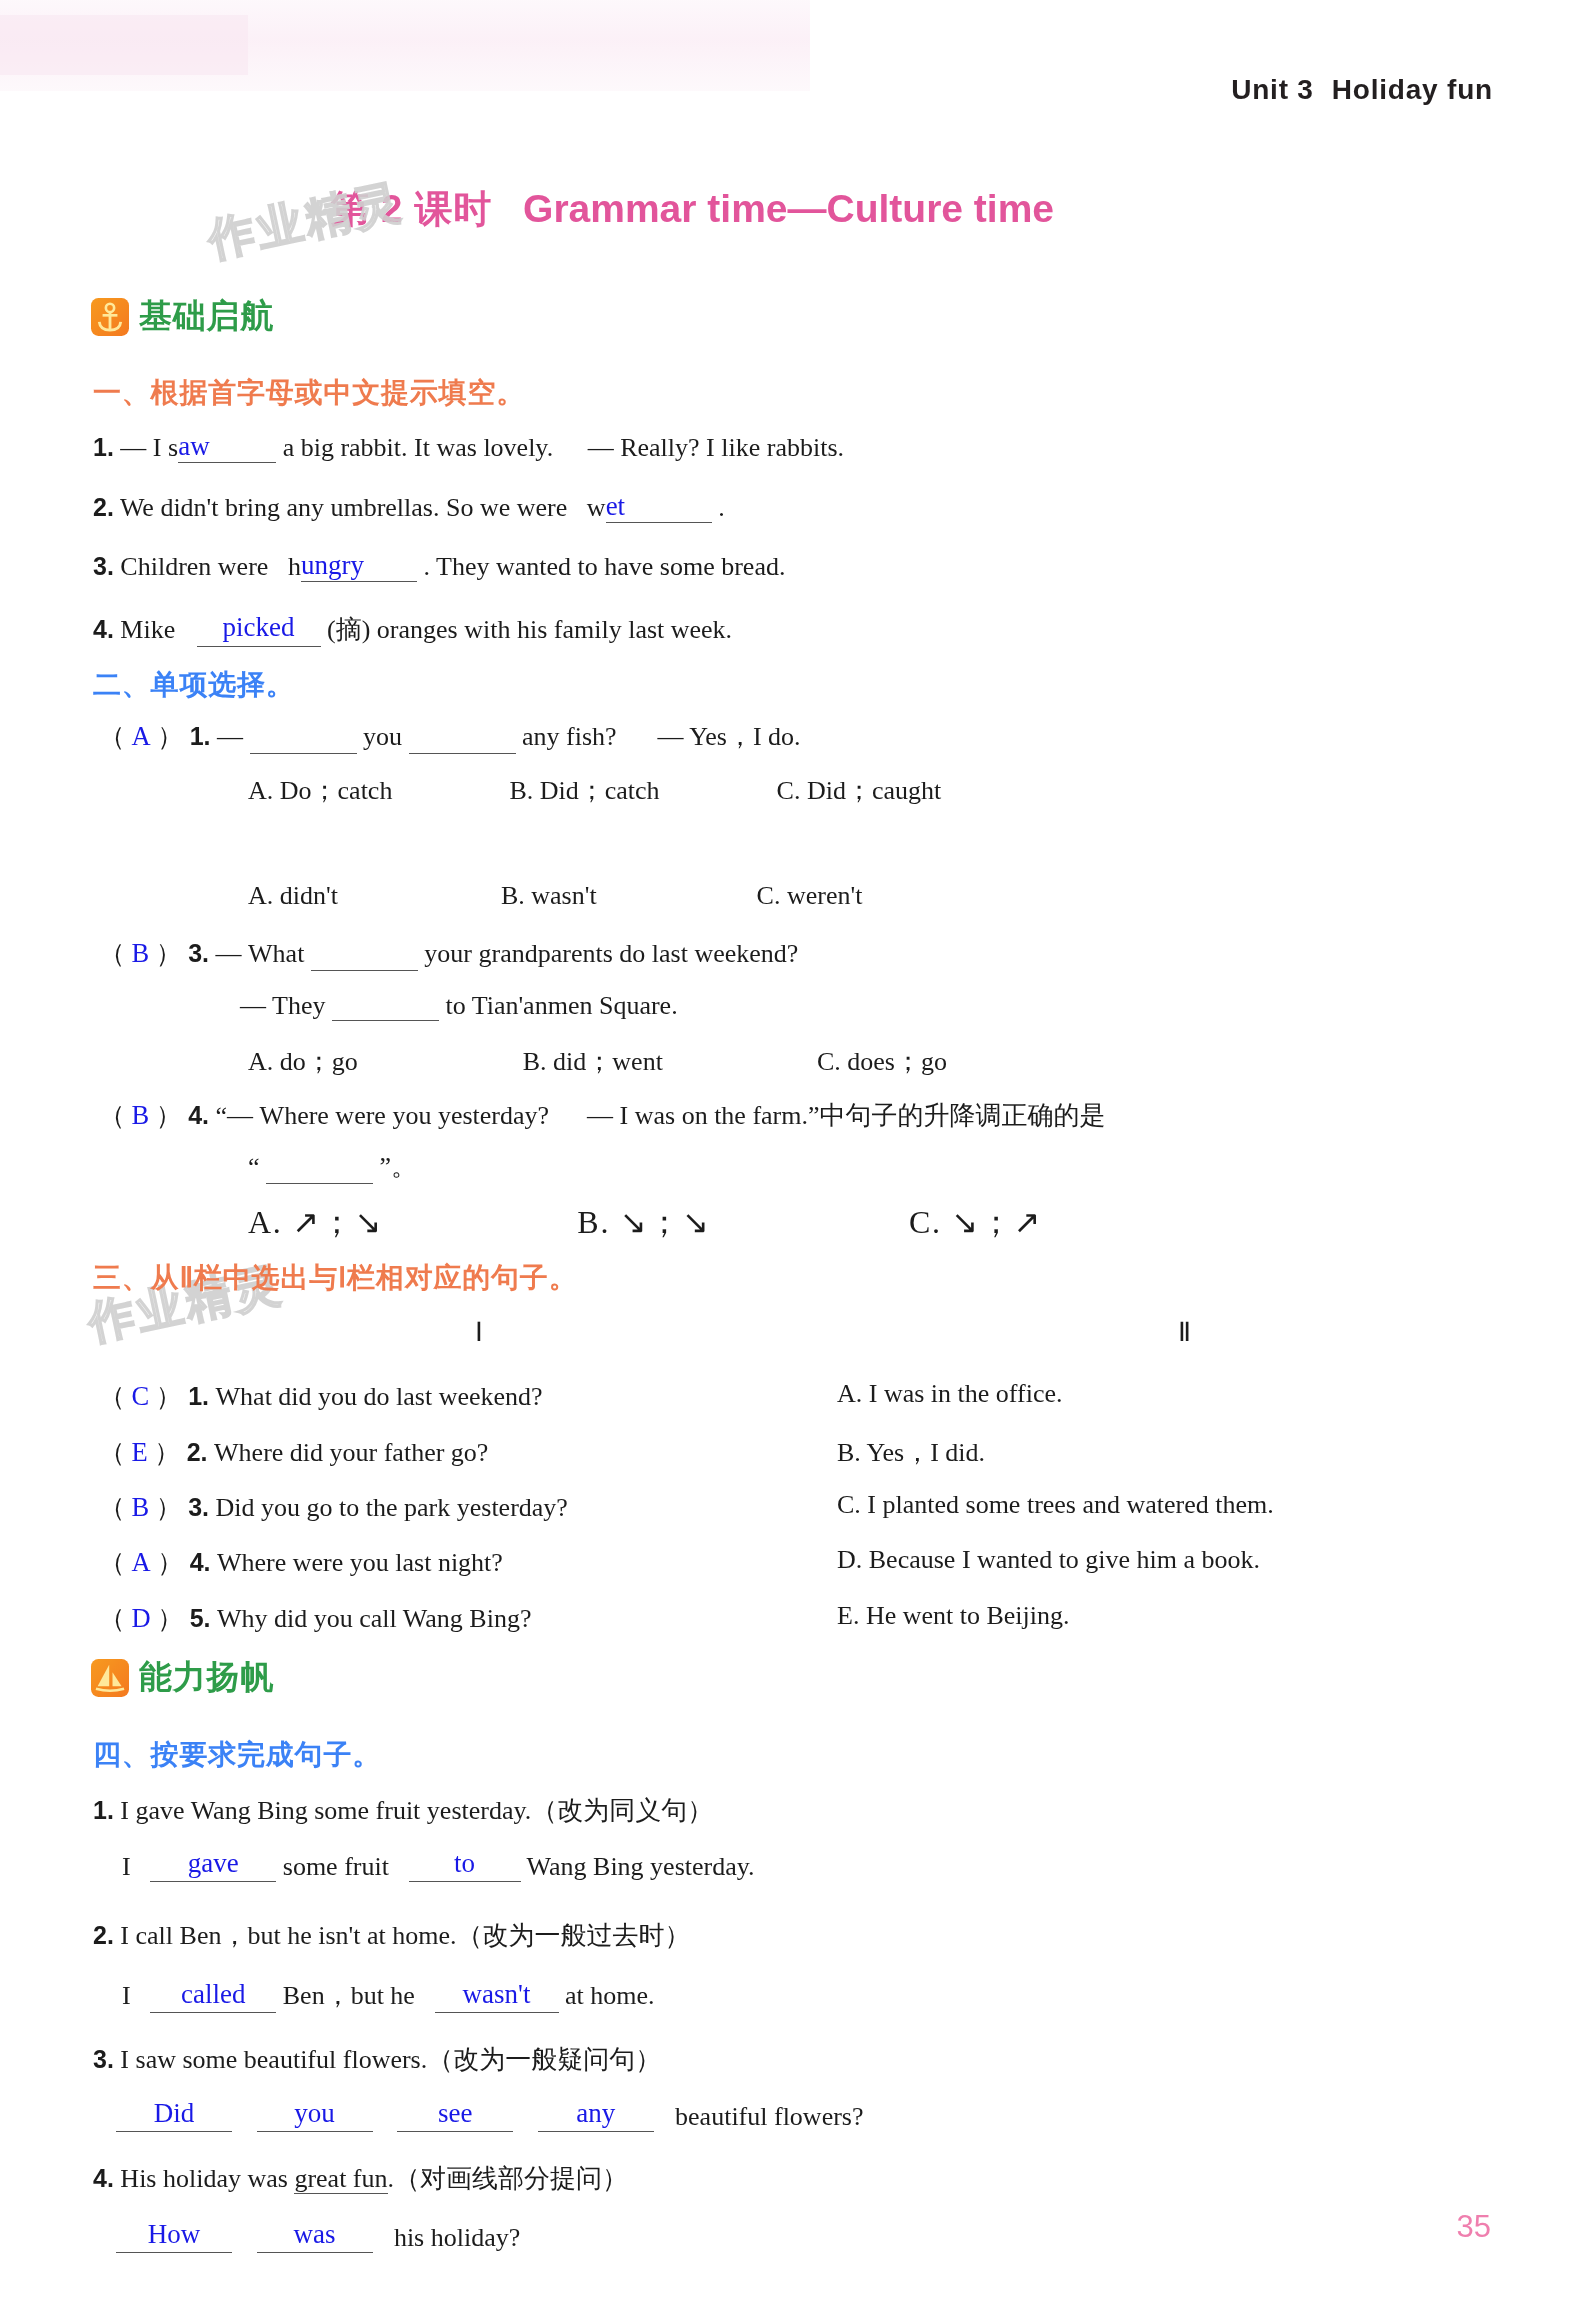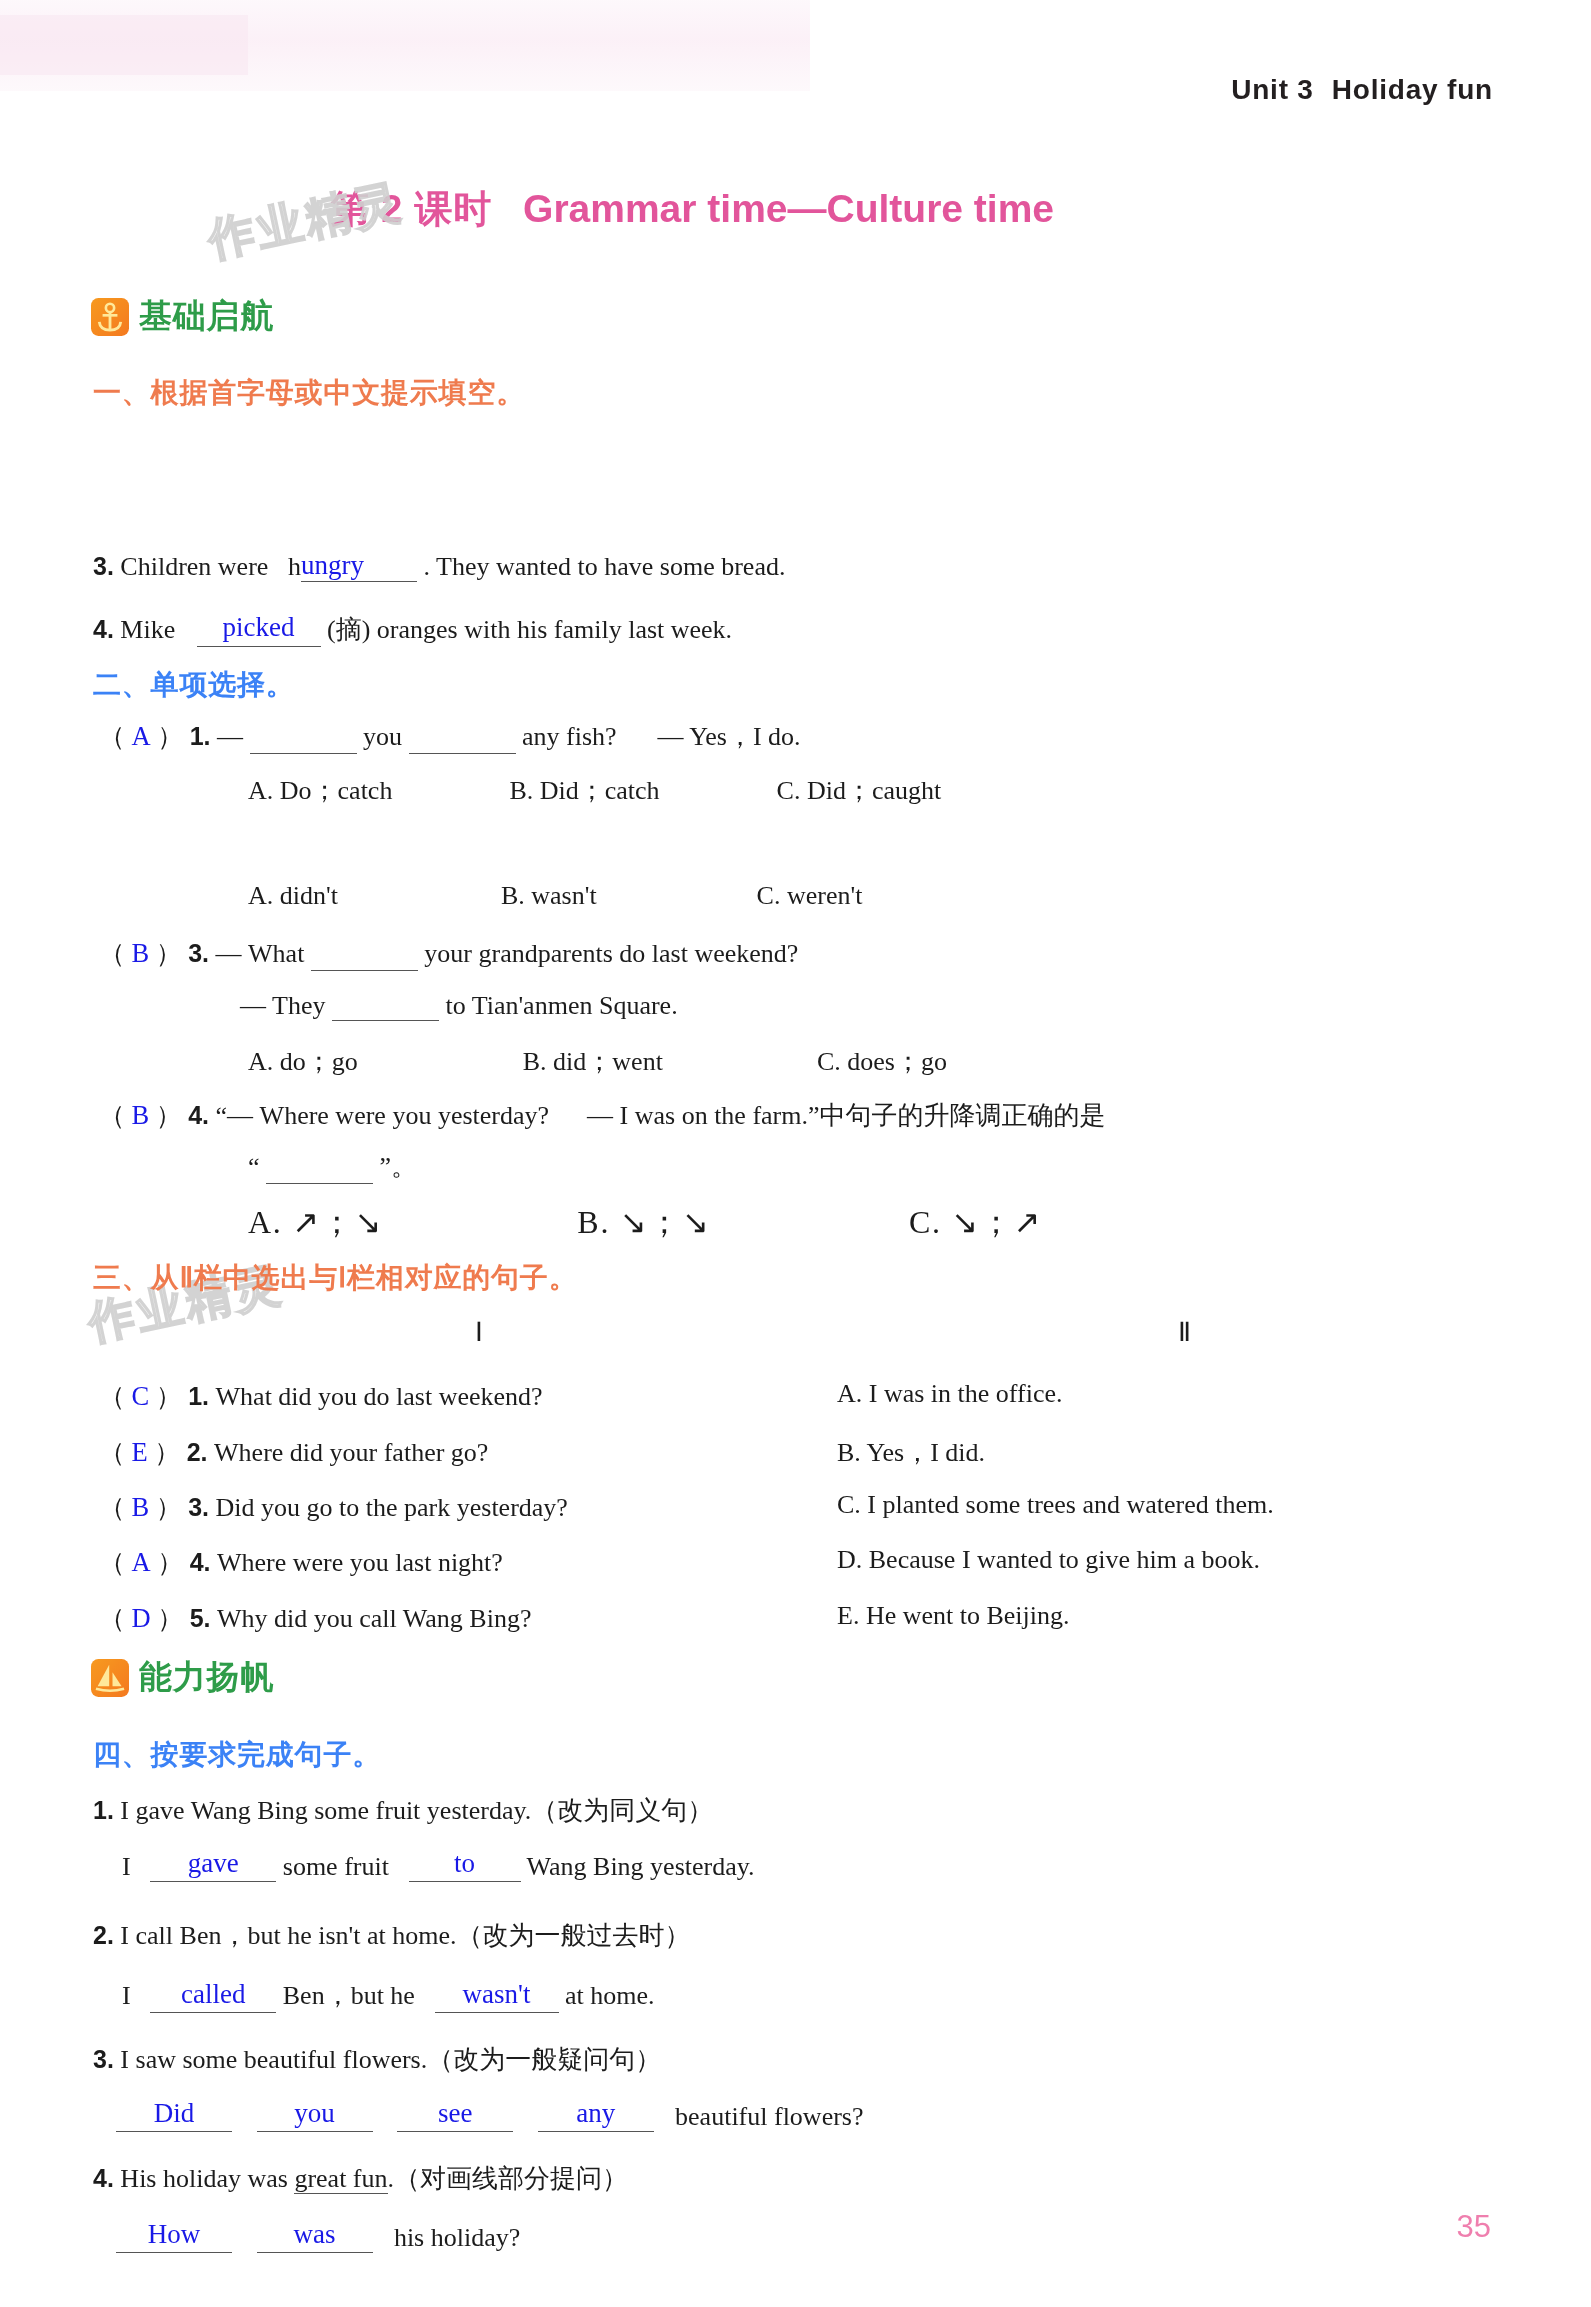--- a/index.html
+++ b/index.html
@@ -147,21 +147,36 @@
         <line x1="23" y1="17" x2="23" y2="38" stroke="#ffe89a" stroke-width="3.4"></line>
         <line x1="14" y1="21" x2="32" y2="21" stroke="#ffe89a" stroke-width="3.2"></line>
         <path d="M10 29 Q11 39 23 39 Q35 39 36 29" fill="none" stroke="#ffe89a" stroke-width="3.4"></path>
       </svg>
     </span>
     <span class="btext">基础启航</span>
   </div>
 
   <div class="subhead orange" style="left:93px; top:374px;">一、根据首字母或中文提示填空。</div>
 
-
+  <div class="line" style="left:93px; top:433px;">
+    <span class="num">1.</span>
+    <span>— I</span>
+    <span class="inlineword"><span>s</span><span class="blank" style="width:98px;"><span class="fill left">aw</span></span></span>
+    <span>a big rabbit. It was lovely.</span>
+    <span style="display:inline-block;width:21.5px;"></span>
+    <span>— Really? I like rabbits.</span>
+  </div>
+
+  <div class="line" style="left:93px; top:493px;">
+    <span class="num">2.</span>
+    <span>We didn't bring any umbrellas. So we were</span>
+    <span style="display:inline-block;width:6.6px;"></span>
+    <span class="inlineword"><span>w</span><span class="blank" style="width:106px;"><span class="fill left">et</span></span></span>
+    <span>.</span>
+  </div>
 
   <div class="line" style="left:93px; top:552px;">
     <span class="num">3.</span>
     <span>Children were</span>
     <span style="display:inline-block;width:6.6px;"></span>
     <span class="inlineword"><span>h</span><span class="blank" style="width:116px;"><span class="fill left">ungry</span></span></span>
     <span>. They wanted to have some bread.</span>
   </div>
 
   <div class="line" style="left:93px; top:612px;">

